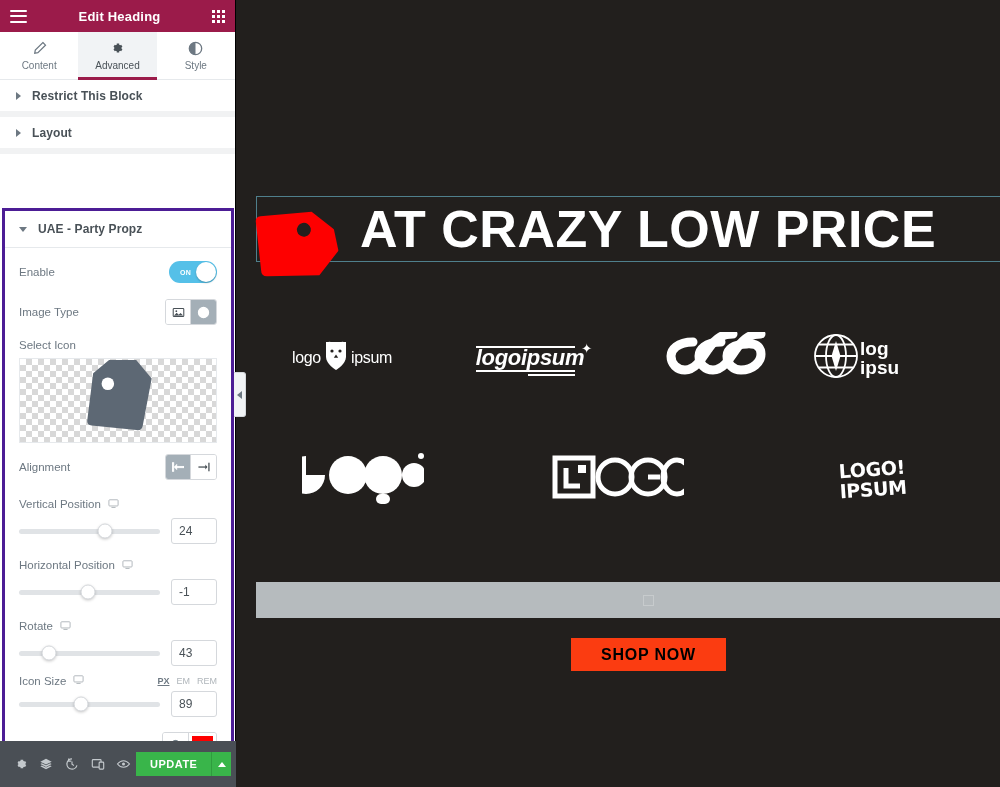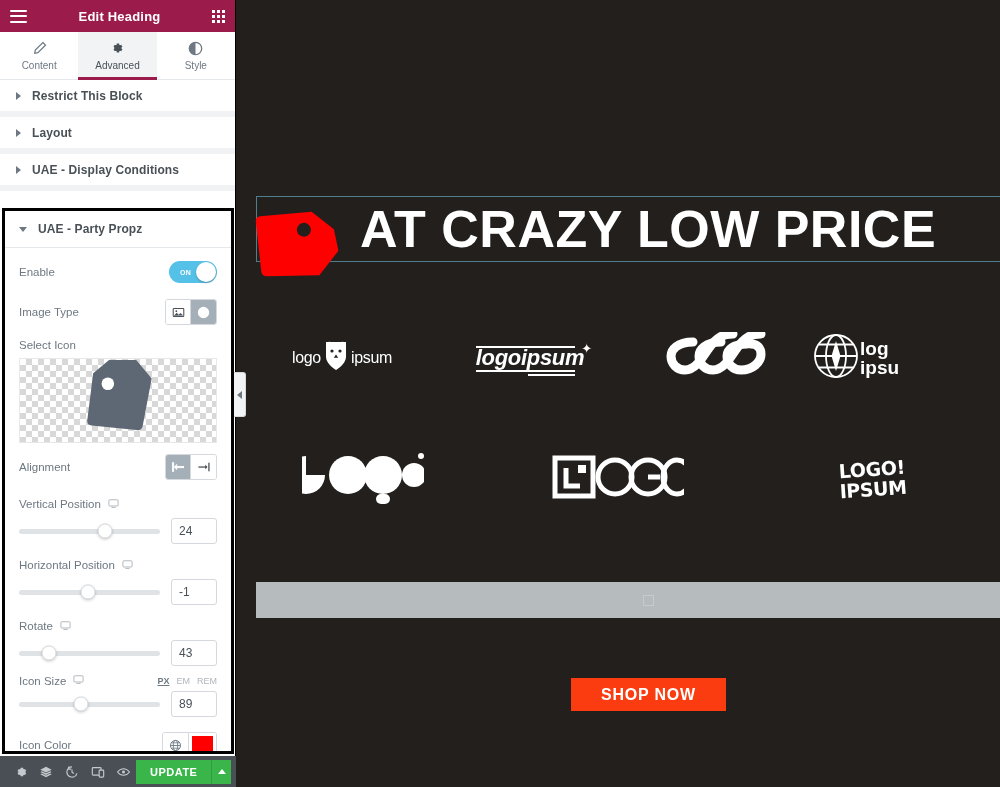--- a/index.html
+++ b/index.html
@@ -52,21 +52,21 @@
     padding: 0 16px; background: #fff; cursor: pointer;
     border-bottom: 6px solid #f1f2f3;
   }
   .sec-arrow { width: 0; height: 0; border-left: 5px solid #6d7882; border-top: 4px solid transparent; border-bottom: 4px solid transparent; }
   .sec-arrow.open { border-left: 4px solid transparent; border-right: 4px solid transparent; border-top: 5px solid #6d7882; border-bottom: 0; }
   .sec-label { font-size: 12px; font-weight: bold; color: #495157; letter-spacing: .1px; }
 
   
   .hl-group {
     position: absolute; left: 2px; top: 208px; width: 232px; height: 546px;
-    border: 3px solid #000000; background: #fff; overflow: hidden; z-index: 5;
+    border: 3px solid #4c1d95; background: #fff; overflow: hidden; z-index: 5;
   }
   .hl-inner { position: absolute; inset: 0; overflow: hidden; }
   .sec-open {
     height: 37px; display: flex; align-items: center; gap: 11px;
     padding: 0 14px; background: #fff; border-bottom: 1px solid #e6e9ec;
   }
 
   .ctl-body { padding: 0 14px; }
   .row {
     display: flex; align-items: center; justify-content: space-between;
@@ -129,21 +129,21 @@
   .size-head { display: flex; align-items: center; justify-content: space-between; margin-top: 8px; }
 
   
   .color-ctl { display: flex; border: 1px solid #d5d8dc; border-radius: 3px; overflow: hidden; }
   .globe-btn { width: 26px; height: 25px; display: flex; align-items: center; justify-content: center; background: #fff; border-right: 1px solid #d5d8dc; cursor: pointer; }
   .swatch { width: 27px; height: 25px; cursor: pointer; position: relative; background: #fff; }
   .swatch .fill { position: absolute; inset: 3px; }
 
   
   .panel-footer {
-    position: absolute; left: 0; bottom: 0; width: 236px; height: 31px;
+    position: absolute; left: 0; bottom: 0; width: 236px; height: 46px;
     background: #4a4f55; display: flex; align-items: center; padding-left: 8px; gap: 0; z-index: 10;
   }
   .foot-ico { width: 29px; height: 30px; display: flex; align-items: center; justify-content: center; cursor: pointer; }
   .update-btn {
     margin-left: auto; height: 24px; background: #39b54a; color: #fff;
     font-size: 11px; font-weight: bold; letter-spacing: .5px;
     display: flex; align-items: center; padding: 0 14px; cursor: pointer;
   }
   .update-caret {
     height: 24px; width: 22px; background: #39b54a; border-left: 1px solid #2f9c3e;
@@ -190,22 +190,22 @@
   .logo-row.r2 { top: 450px; }
   .logo-cell { flex: 1; display: flex; align-items: center; justify-content: center; color: #fff; }
 
   .gray-bar {
     position: absolute; left: 20px; right: -40px; top: 582px; height: 36px;
     background: #b6bbbe; display: flex; align-items: center; justify-content: center;
   }
   .gray-bar .placeholder-sq { width: 11px; height: 11px; border: 1px solid #c7cbcd; }
   .shop-btn {
     position: absolute; top: 638px; left: 335px; width: 155px; height: 33px;
-    background: #fb3c11; color: #ffffff; font-size: 16px; font-weight: bold; letter-spacing: .8px;
-    display: flex; align-items: center; justify-content: center; cursor: pointer; margin-top: 40px;
+    background: #fb3c11; color: #000000; font-size: 16px; font-weight: bold; letter-spacing: .8px;
+    display: flex; align-items: center; justify-content: center; cursor: pointer;
   }
 
   .logo-txt { font-size: 16px; letter-spacing: -.3px; }
   .logo-txt-b { font-weight: bold; font-style: italic; }
 </style>
 </head>
 <body>
 
 <div class="app">
 
@@ -260,24 +260,20 @@
       </div>
     </div>
 
     <div class="sec">
       <span class="sec-arrow"></span>
       <span class="sec-label">Restrict This Block</span>
     </div>
     <div class="sec">
       <span class="sec-arrow"></span>
       <span class="sec-label">Layout</span>
-    </div>
-    <div class="sec">
-      <span class="sec-arrow"></span>
-      <span class="sec-label">UAE - Display Conditions</span>
     </div>
 
     <div class="hl-group">
       <div class="hl-inner">
         <div class="sec-open">
           <span class="sec-arrow open"></span>
           <span class="sec-label">UAE - Party Propz</span>
         </div>
 
         <div class="ctl-body">

